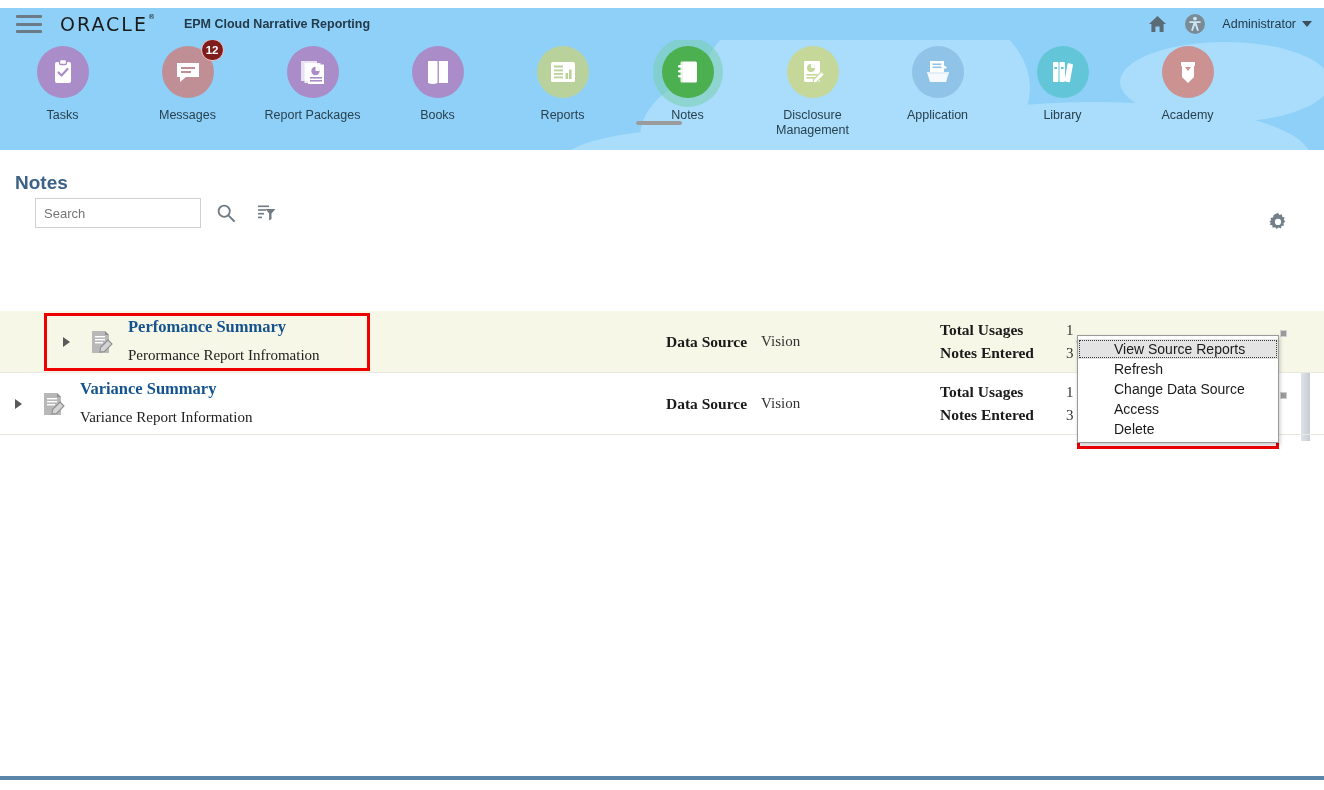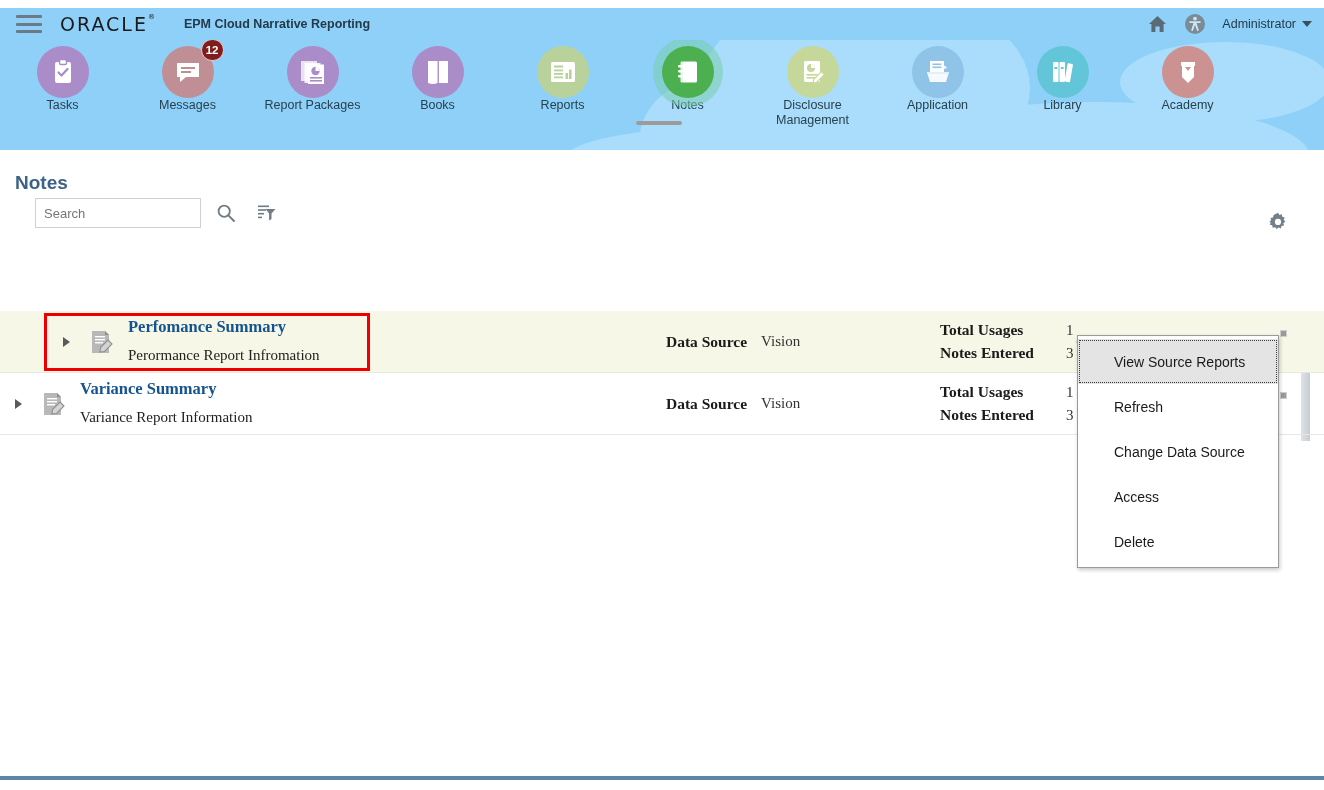--- a/index.html
+++ b/index.html
@@ -79,21 +79,21 @@
   }
   .card-icon {
     width: 52px; height: 52px; border-radius: 50%;
     display: flex; align-items: center; justify-content: center;
     position: relative;
   }
   .card.selected .card-icon {
     box-shadow: 0 0 0 9px rgba(120,205,175,0.55);
   }
   .card-label {
-    font-size: 12.5px; color: #28414f; text-align: center; line-height: 1.22;
+    margin-top: 10px; font-size: 12.5px; color: #28414f; text-align: center; line-height: 1.22;
   }
   .badge {
     position: absolute; top: -7px; right: -10px;
     min-width: 22px; height: 22px; border-radius: 11px;
     background: #7f1d1d; color: #ffffff;
     font-size: 11.5px; font-weight: bold;
     display: flex; align-items: center; justify-content: center;
     border: 1.5px solid #f3c6c6; padding: 0 4px;
   }
   .drag-handle {
@@ -181,21 +181,21 @@
   }
 
   
   .ctx-menu {
     position: absolute; left: 1077px; top: 335px; width: 202px;
     background: #ffffff; border: 1px solid #9a9a9a;
     box-shadow: 1px 2px 4px rgba(0,0,0,0.22);
     z-index: 30; padding: 3px 0;
   }
   .ctx-item {
-    height: 45px; display: flex; align-items: center;
+    height: 20px; display: flex; align-items: center;
     padding-left: 36px; font-size: 14px; color: #1a1a1a; cursor: pointer;
     font-family: "Liberation Sans", sans-serif;
   }
   .ctx-item.hovered { background: #e4e4e4; outline: 1px dotted #3a3a3a; outline-offset: -2px; }
 
   
   .footer {
     position: absolute; left: 0; top: 776px; width: 1324px; height: 14px;
     background: #ffffff; border-top: 4px solid #5c87a8;
   }

